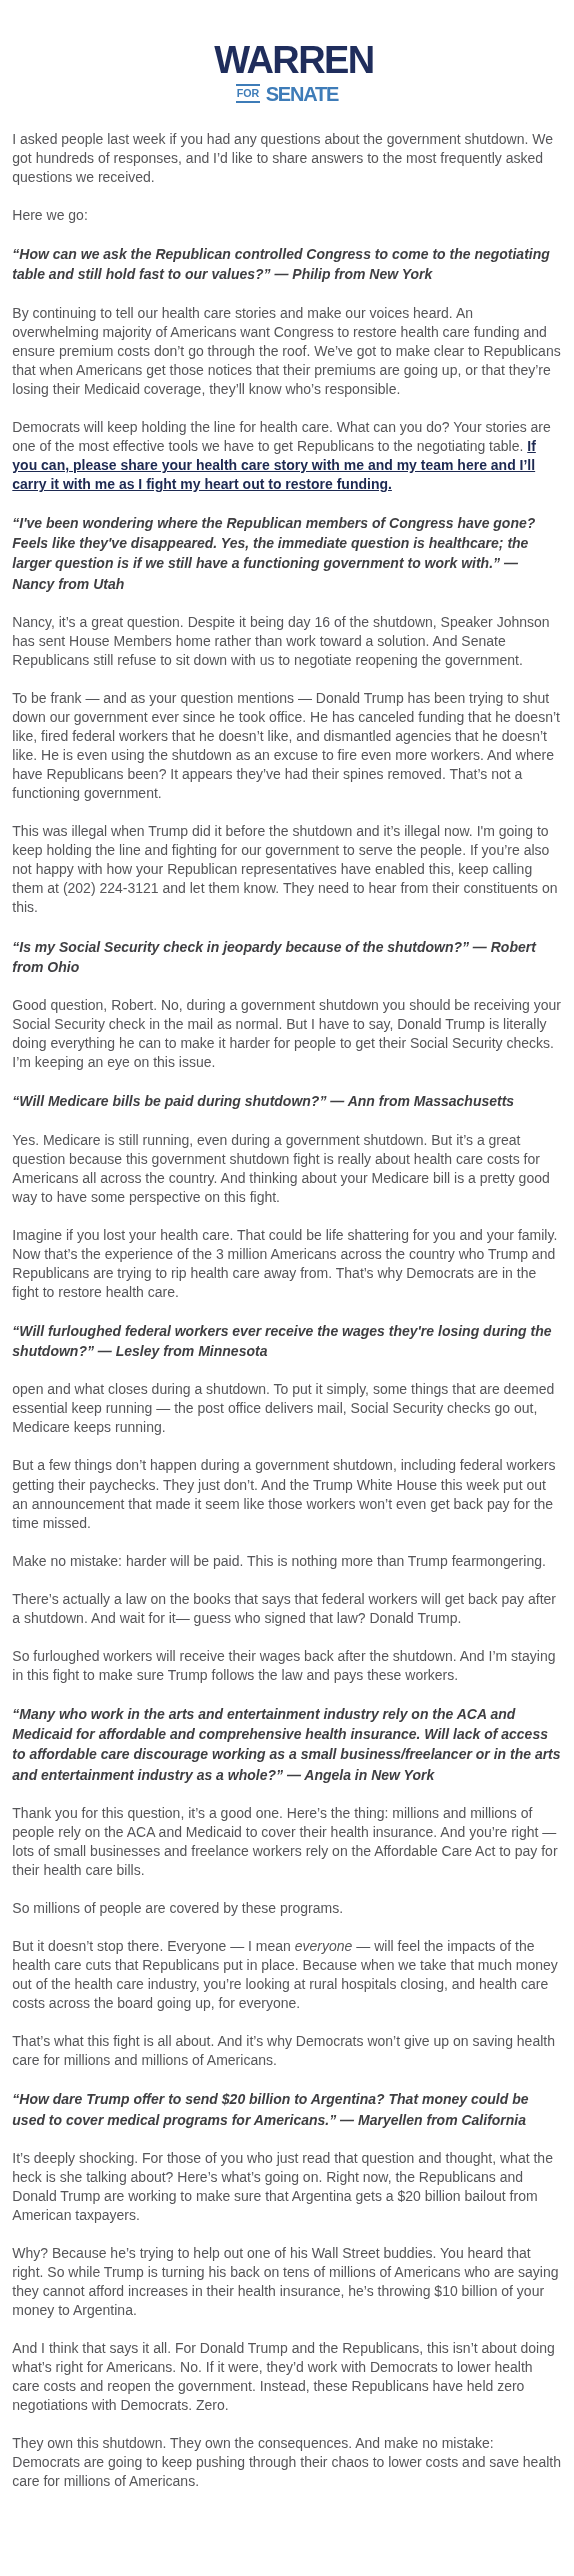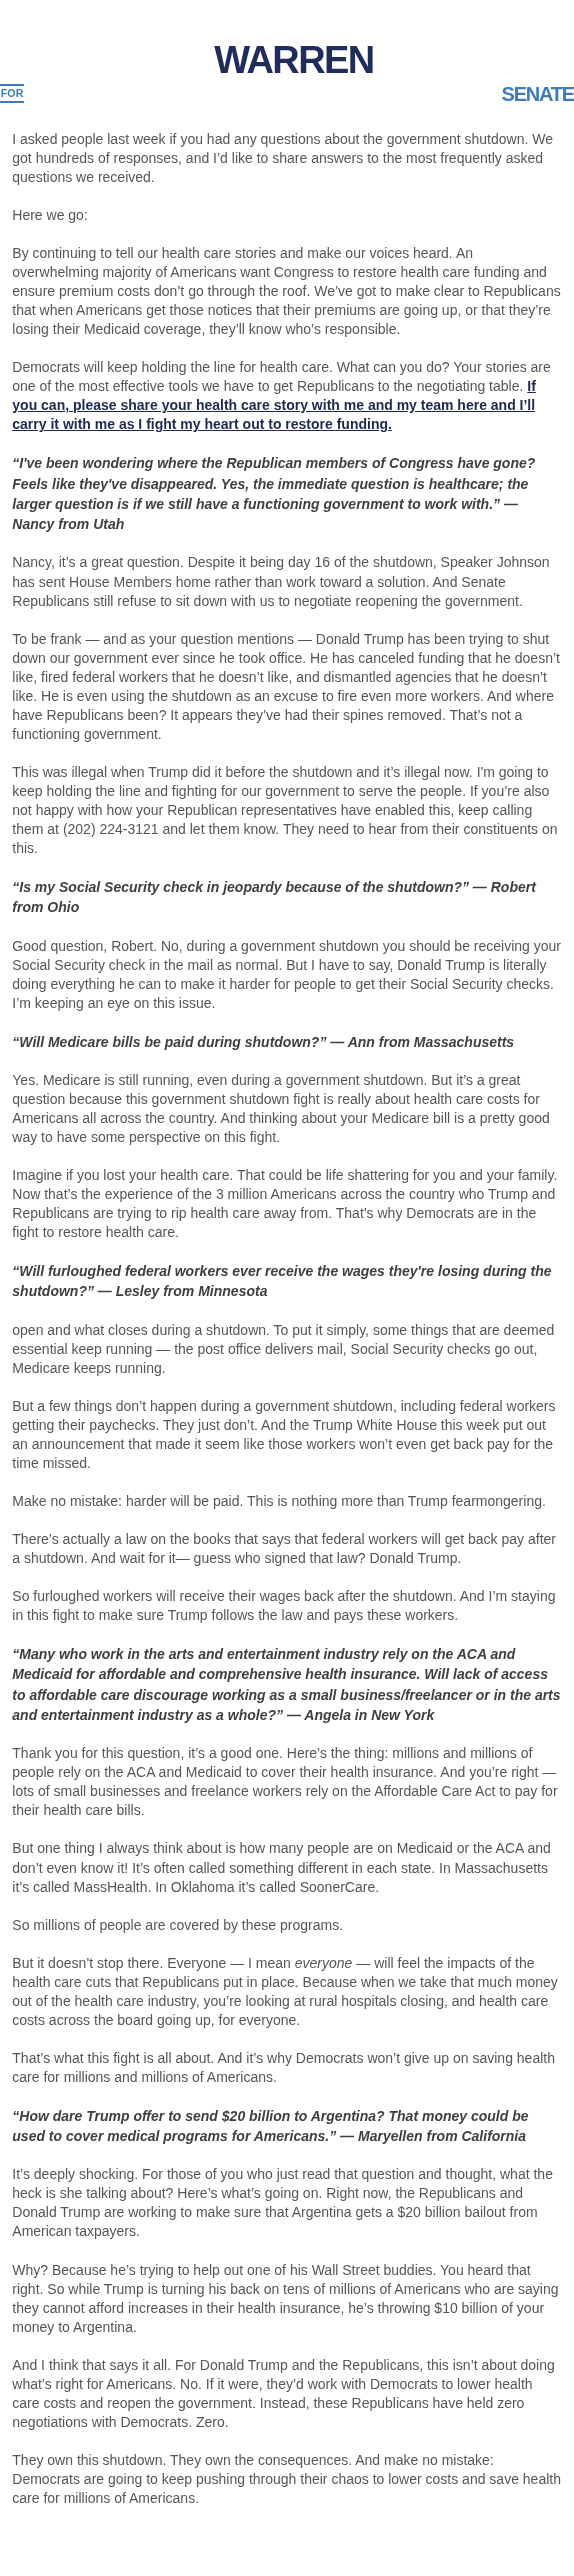--- a/index.html
+++ b/index.html
@@ -2,21 +2,21 @@
 <html style="font-size:13px"><head>
 <meta charset="utf-8">
 <style>
   html,body{margin:0;padding:0;background:#ffffff;}
   body{font-family:"Liberation Sans",sans-serif;}
   .email{width:574px;margin:0 auto;background:#fff;padding:41px 0 23px;box-sizing:border-box;}
 
   
   .logo{text-align:center;margin:0 0 26px;}
   .logo-line1{font-size:38px;font-weight:800;color:#1f2d5c;letter-spacing:-1.6px;line-height:1;padding-left:14px;}
-  .logo-line2{display:flex;justify-content:space-between;align-items:center;gap:5.7px;margin-top:4.9px;color:#3e7cb8;}
+  .logo-line2{display:flex;justify-content:center;align-items:center;gap:5.7px;margin-top:4.9px;color:#3e7cb8;}
   .logo-for{font-size:10.7px;font-weight:800;border-top:2.5px solid #3e7cb8;border-bottom:2.5px solid #3e7cb8;padding:1.6px 0.8px;line-height:1.1;}
   .logo-senate{font-size:20px;font-weight:800;letter-spacing:-1.2px;line-height:1;}
 
   
   .body-wrap{padding:0 12.3px;}
   .para{color:#565659;font-size:14px;line-height:1.36;margin:0 0 19px;}
   .question{color:#3f3f42;font-size:14px;font-weight:bold;font-style:italic;line-height:1.45;margin:0 0 19px;}
   .body-link{color:#1d2951;font-weight:bold;text-decoration:underline;cursor:pointer;}
 </style>
 </head>
@@ -28,40 +28,40 @@
     <div class="logo-line1">WARREN</div>
     <div class="logo-line2">
       <span class="logo-for">FOR</span>
       <span class="logo-senate">SENATE</span>
     </div>
   </div>
 
   <div class="body-wrap">
       <p class="para"><span>I asked people last week if you had any questions about the government shutdown. We got hundreds of responses, and I’d like to share answers to the most frequently asked questions we received.</span></p>
       <p class="para"><span>Here we go:</span></p>
+      <p class="question"><span>“How can we ask the Republican controlled Congress to come to the negotiating table and still hold fast to our values?” — Philip from New York</span></p>
       <p class="para"><span>By continuing to tell our health care stories and make our voices heard. An overwhelming majority of Americans want Congress to restore health care funding and ensure premium costs don’t go through the roof. We’ve got to make clear to Republicans that when Americans get those notices that their premiums are going up, or that they’re losing their Medicaid coverage, they’ll know who’s responsible.</span></p>
       <p class="para"><span>Democrats will keep holding the line for health care. What can you do? Your stories are one of the most effective tools we have to get Republicans to the negotiating table. </span><a class="body-link">If you can, please share your health care story with me and my team here and I’ll carry it with me as I fight my heart out to restore funding.</a></p>
       <p class="question"><span>“I've been wondering where the Republican members of Congress have gone? Feels like they've disappeared. Yes, the immediate question is healthcare; the larger question is if we still have a functioning government to work with.” — Nancy from Utah</span></p>
       <p class="para"><span>Nancy, it’s a great question. Despite it being day 16 of the shutdown, Speaker Johnson has sent House Members home rather than work toward a solution. And Senate Republicans still refuse to sit down with us to negotiate reopening the government.</span></p>
       <p class="para"><span>To be frank — and as your question mentions — Donald Trump has been trying to shut down our government ever since he took office. He has canceled funding that he doesn’t like, fired federal workers that he doesn’t like, and dismantled agencies that he doesn’t like. He is even using the shutdown as an excuse to fire even more workers. And where have Republicans been? It appears they’ve had their spines removed. That’s not a functioning government.</span></p>
       <p class="para"><span>This was illegal when Trump did it before the shutdown and it’s illegal now. I'm going to keep holding the line and fighting for our government to serve the people. If you’re also not happy with how your Republican representatives have enabled this, keep calling them at (202) 224-3121 and let them know. They need to hear from their constituents on this.</span></p>
       <p class="question"><span>“Is my Social Security check in jeopardy because of the shutdown?” — Robert from Ohio</span></p>
       <p class="para"><span>Good question, Robert. No, during a government shutdown you should be receiving your Social Security check in the mail as normal. But I have to say, Donald Trump is literally doing everything he can to make it harder for people to get their Social Security checks. I’m keeping an eye on this issue.</span></p>
       <p class="question"><span>“Will Medicare bills be paid during shutdown?” — Ann from Massachusetts</span></p>
       <p class="para"><span>Yes. Medicare is still running, even during a government shutdown. But it’s a great question because this government shutdown fight is really about health care costs for Americans all across the country. And thinking about your Medicare bill is a pretty good way to have some perspective on this fight.</span></p>
       <p class="para"><span>Imagine if you lost your health care. That could be life shattering for you and your family. Now that’s the experience of the 3 million Americans across the country who Trump and Republicans are trying to rip health care away from. That’s why Democrats are in the fight to restore health care.</span></p>
       <p class="question"><span>“Will furloughed federal workers ever receive the wages they're losing during the shutdown?” — Lesley from Minnesota</span></p>
       <p class="para"><span>open and what closes during a shutdown. To put it simply, some things that are deemed essential keep running — the post office delivers mail, Social Security checks go out, Medicare keeps running.</span></p>
       <p class="para"><span>But a few things don’t happen during a government shutdown, including federal workers getting their paychecks. They just don’t. And the Trump White House this week put out an announcement that made it seem like those workers won’t even get back pay for the time missed.</span></p>
       <p class="para"><span>Make no mistake: harder will be paid. This is nothing more than Trump fearmongering.</span></p>
       <p class="para"><span>There’s actually a law on the books that says that federal workers will get back pay after a shutdown. And wait for it— guess who signed that law? Donald Trump.</span></p>
       <p class="para"><span>So furloughed workers will receive their wages back after the shutdown. And I’m staying in this fight to make sure Trump follows the law and pays these workers.</span></p>
       <p class="question"><span>“Many who work in the arts and entertainment industry rely on the ACA and Medicaid for affordable and comprehensive health insurance. Will lack of access to affordable care discourage working as a small business/freelancer or in the arts and entertainment industry as a whole?” — Angela in New York</span></p>
       <p class="para"><span>Thank you for this question, it’s a good one. Here’s the thing: millions and millions of people rely on the ACA and Medicaid to cover their health insurance. And you’re right — lots of small businesses and freelance workers rely on the Affordable Care Act to pay for their health care bills.</span></p>
-      <p class="para"><span>But one thing I always think about is how many people are on Medicaid or the ACA and don’t even know it! It’s often called something different in each state. In Massachusetts it’s called MassHealth. In Oklahoma it’s called SoonerCare.</span></p>
       <p class="para"><span>So millions of people are covered by these programs.</span></p>
       <p class="para"><span>But it doesn’t stop there. Everyone — I mean </span><em>everyone</em><span> — will feel the impacts of the health care cuts that Republicans put in place. Because when we take that much money out of the health care industry, you’re looking at rural hospitals closing, and health care costs across the board going up, for everyone.</span></p>
       <p class="para"><span>That’s what this fight is all about. And it’s why Democrats won’t give up on saving health care for millions and millions of Americans.</span></p>
       <p class="question"><span>“How dare Trump offer to send $20 billion to Argentina? That money could be used to cover medical programs for Americans.” — Maryellen from California</span></p>
       <p class="para"><span>It’s deeply shocking. For those of you who just read that question and thought, what the heck is she talking about? Here’s what’s going on. Right now, the Republicans and Donald Trump are working to make sure that Argentina gets a $20 billion bailout from American taxpayers.</span></p>
       <p class="para"><span>Why? Because he’s trying to help out one of his Wall Street buddies. You heard that right. So while Trump is turning his back on tens of millions of Americans who are saying they cannot afford increases in their health insurance, he’s throwing $10 billion of your money to Argentina.</span></p>
       <p class="para"><span>And I think that says it all. For Donald Trump and the Republicans, this isn’t about doing what’s right for Americans. No. If it were, they’d work with Democrats to lower health care costs and reopen the government. Instead, these Republicans have held zero negotiations with Democrats. Zero.</span></p>
       <p class="para"><span>They own this shutdown. They own the consequences. And make no mistake: Democrats are going to keep pushing through their chaos to lower costs and save health care for millions of Americans.</span></p>
     </div>
 

